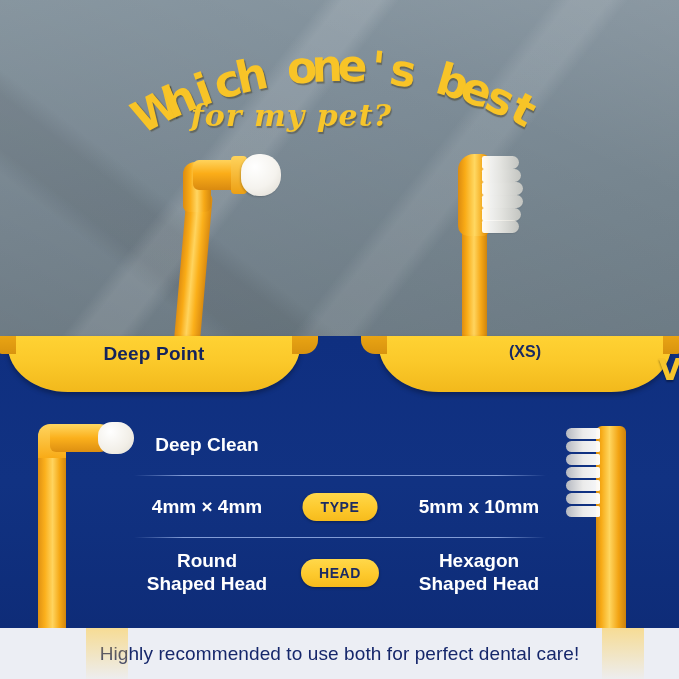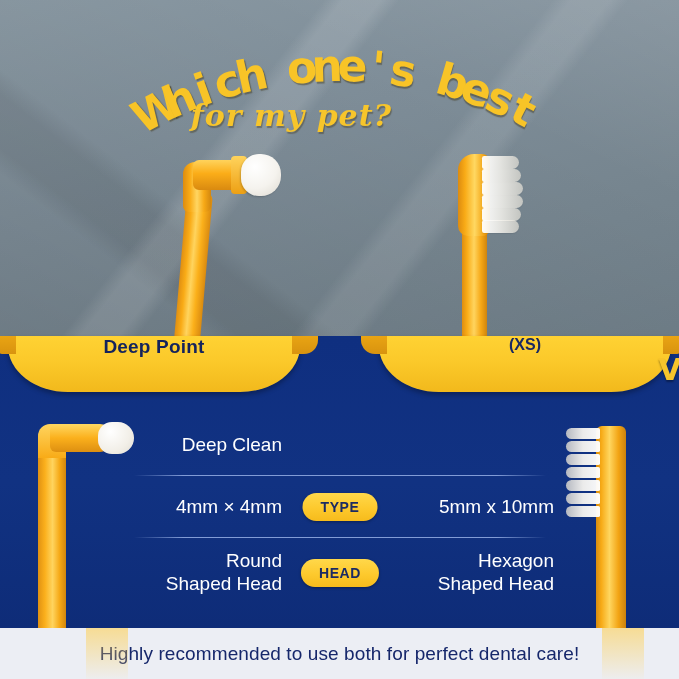--- a/index.html
+++ b/index.html
@@ -108,21 +108,21 @@
     box-shadow:0 3px 5px rgba(0,0,0,.30);
   }
   .banner .fold{
     position:absolute;top:0;width:26px;height:18px;
     background:linear-gradient(180deg,#e9a413,#d8930f);
   }
   .banner .fold.l{left:-18px;border-radius:0 0 0 14px;}
   .banner .fold.r{right:-18px;border-radius:0 0 14px 0;}
   .banner .txt{
     position:relative;z-index:2;text-align:center;
-    color:#14235c;font-weight:bold;line-height:1.18;
+    color:#14235c;font-weight:bold;line-height:1.18;padding-top:7px;
   }
   .banner .t1{font-size:19px;letter-spacing:.2px;}
   .banner .t2{font-size:19px;}
   .banner .sub{font-size:16px;font-weight:bold;color:#1a2a62;}
 
   #banner-left{left:8px;width:292px;}
   #banner-right{left:379px;width:292px;}
 
   .vs{
     position:absolute;left:0;top:352px;width:679px;text-align:right;
@@ -130,22 +130,22 @@
     text-shadow:0 2px 2px rgba(0,0,0,.35);
     font-family:"DejaVu Sans", sans-serif;
     margin-left:24px;
   }
 
   
   .rows{position:absolute;left:138px;top:414px;width:404px;}
   .row{position:relative;height:62px;}
   .row .left-val,.row .right-val{
     position:absolute;top:50%;transform:translateY(-50%);
-    color:#ffffff;font-size:19px;font-weight:normal;line-height:1.2;
-    text-align:right;width:150px;
+    color:#ffffff;font-size:19px;font-weight:bold;line-height:1.2;
+    text-align:center;width:150px;
   }
   .row .left-val{left:-6px;}
   .row .right-val{right:-12px;}
   .row .pill{
     position:absolute;left:50%;top:50%;transform:translate(-50%,-50%);
     background:linear-gradient(180deg,#ffd84a 0%,#fdc92d 55%,#f6bb1c 100%);
     color:#1b2a63;font-size:14px;font-weight:bold;letter-spacing:.6px;
     padding:6px 18px;border-radius:16px;
     box-shadow:0 1px 3px rgba(0,0,0,.35);
   }

